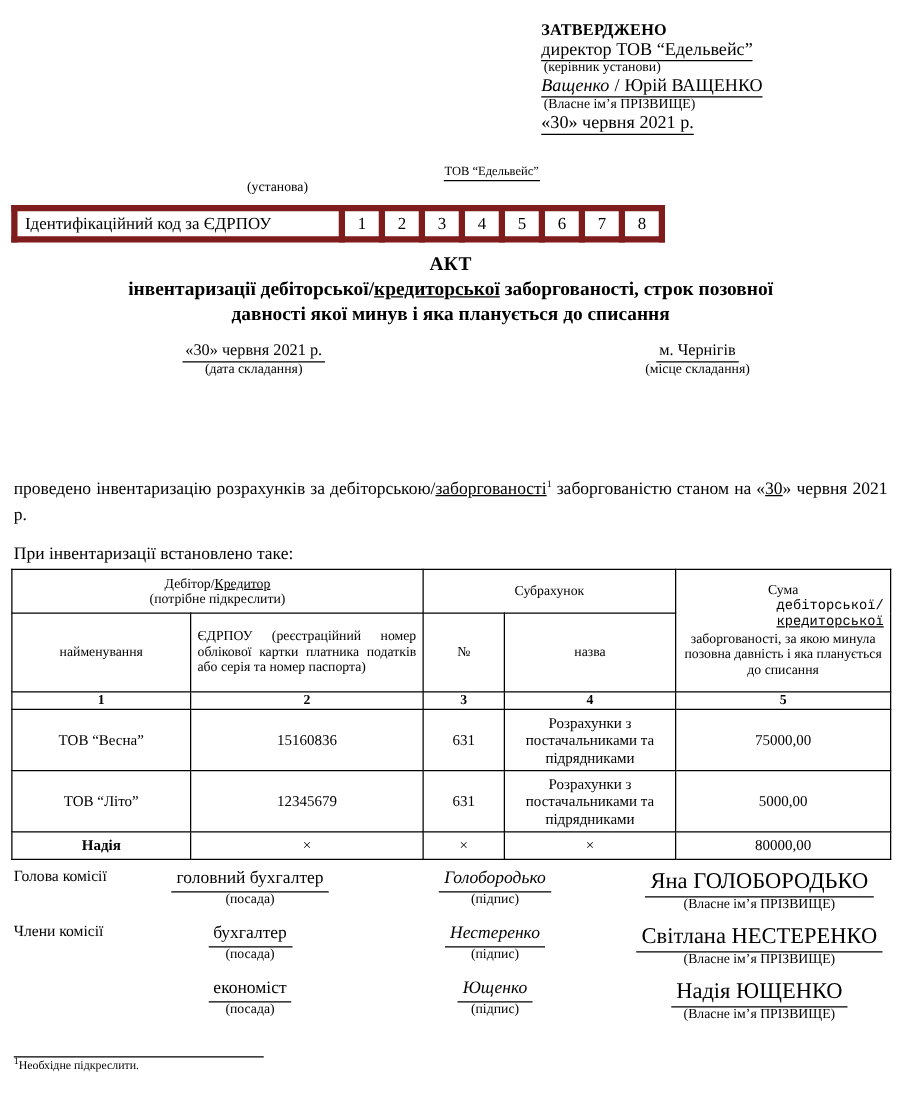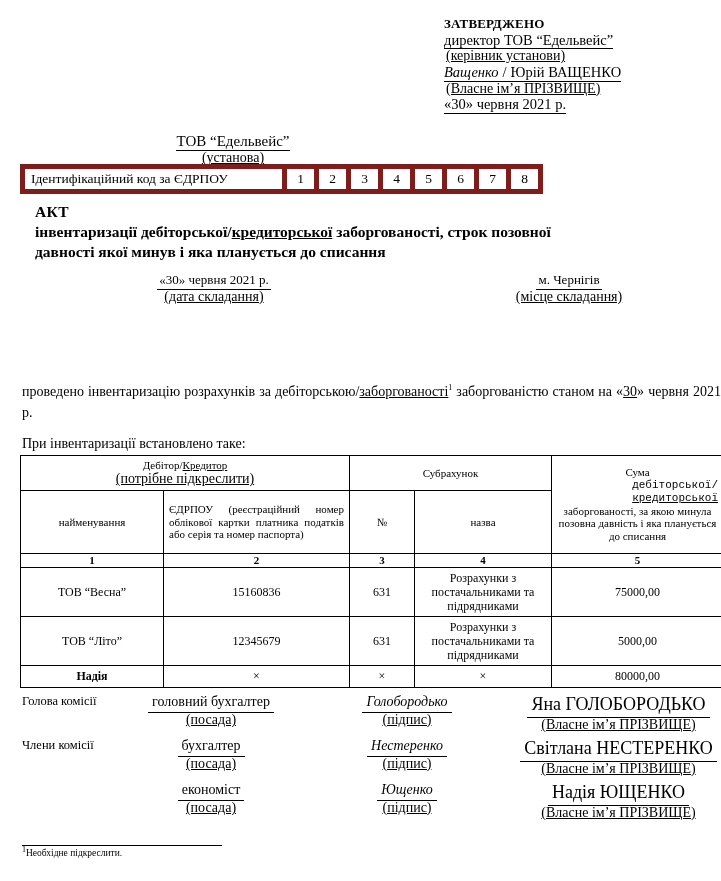--- a/index.html
+++ b/index.html
@@ -16,33 +16,31 @@
     color: #000000;
     font-size: 13px;
     overflow: hidden;
   }
   .page {
     position: relative;
     width: 680px;
     height: 881px;
     padding: 0;
     box-sizing: border-box;
-    margin-left: 11px;
   }
 
   
   .u { text-decoration: underline; }
   .ital { font-style: italic; }
   .bold { font-weight: bold; }
   .cap {
-    font-size: 14px;
+    font-size: 11px;
     line-height: 1.05;
     display: block;
     text-align: center;
-    text-decoration: underline;
   }
   .sup {
     font-size: 8px;
     vertical-align: super;
     line-height: 0;
   }
 
   
   .approve {
     position: absolute;
@@ -72,22 +70,22 @@
 
   
   .inst {
     position: absolute;
     left: 12px;
     top: 132px;
     width: 420px;
   }
   .inst .name {
     display: block;
-    text-align: center;
-    font-size: 15px;
+    text-align: right;
+    font-size: 10px;
     line-height: 1.2;
   }
   .inst .name span.ul-line {
     display: inline-block;
     border-bottom: 1px solid #000;
     padding: 0 1px;
   }
   .inst .cap { text-align: center; }
 
   
@@ -114,21 +112,21 @@
   .edrpou td.digit {
     width: 21px;
   }
 
   
   .doc-title {
     position: absolute;
     left: 24px;
     top: 202px;
     width: 673px;
-    text-align: left;
+    text-align: center;
     font-weight: bold;
     font-size: 15.5px;
     line-height: 1.28;
   }
   .doc-title .act { display: block; letter-spacing: 0.4px; }
 
   
   .dateplace {
     position: absolute;
     left: 0;

